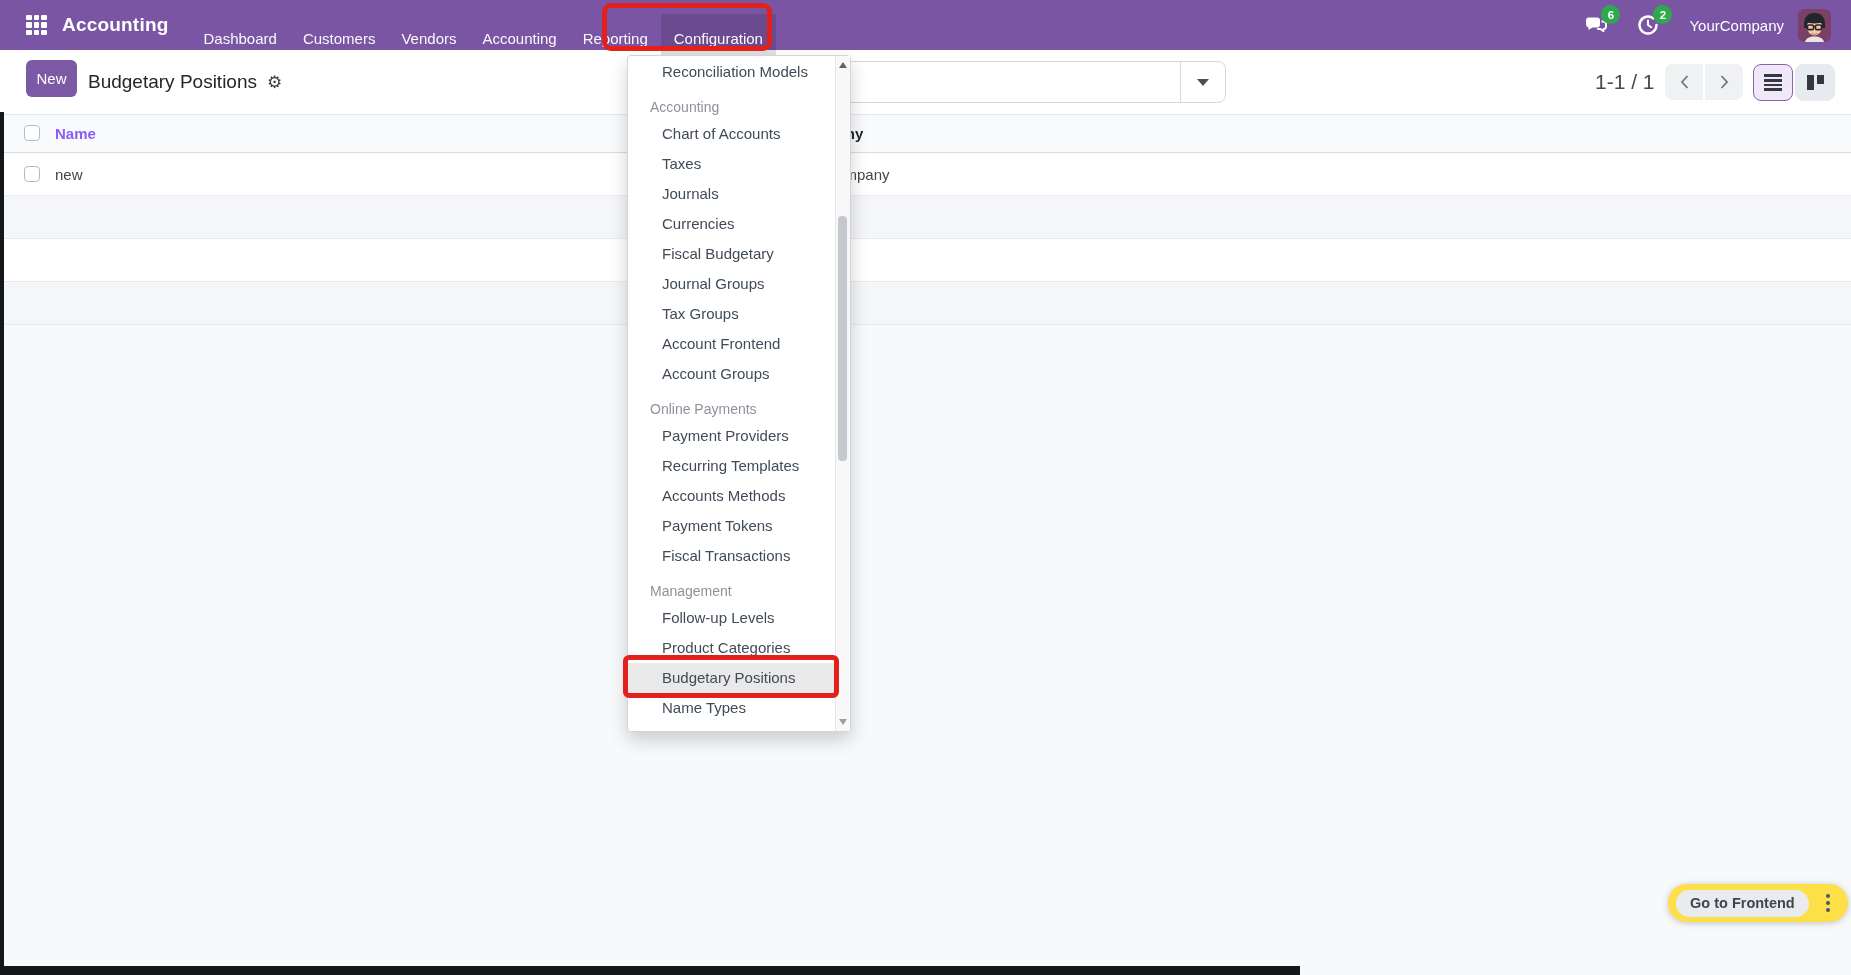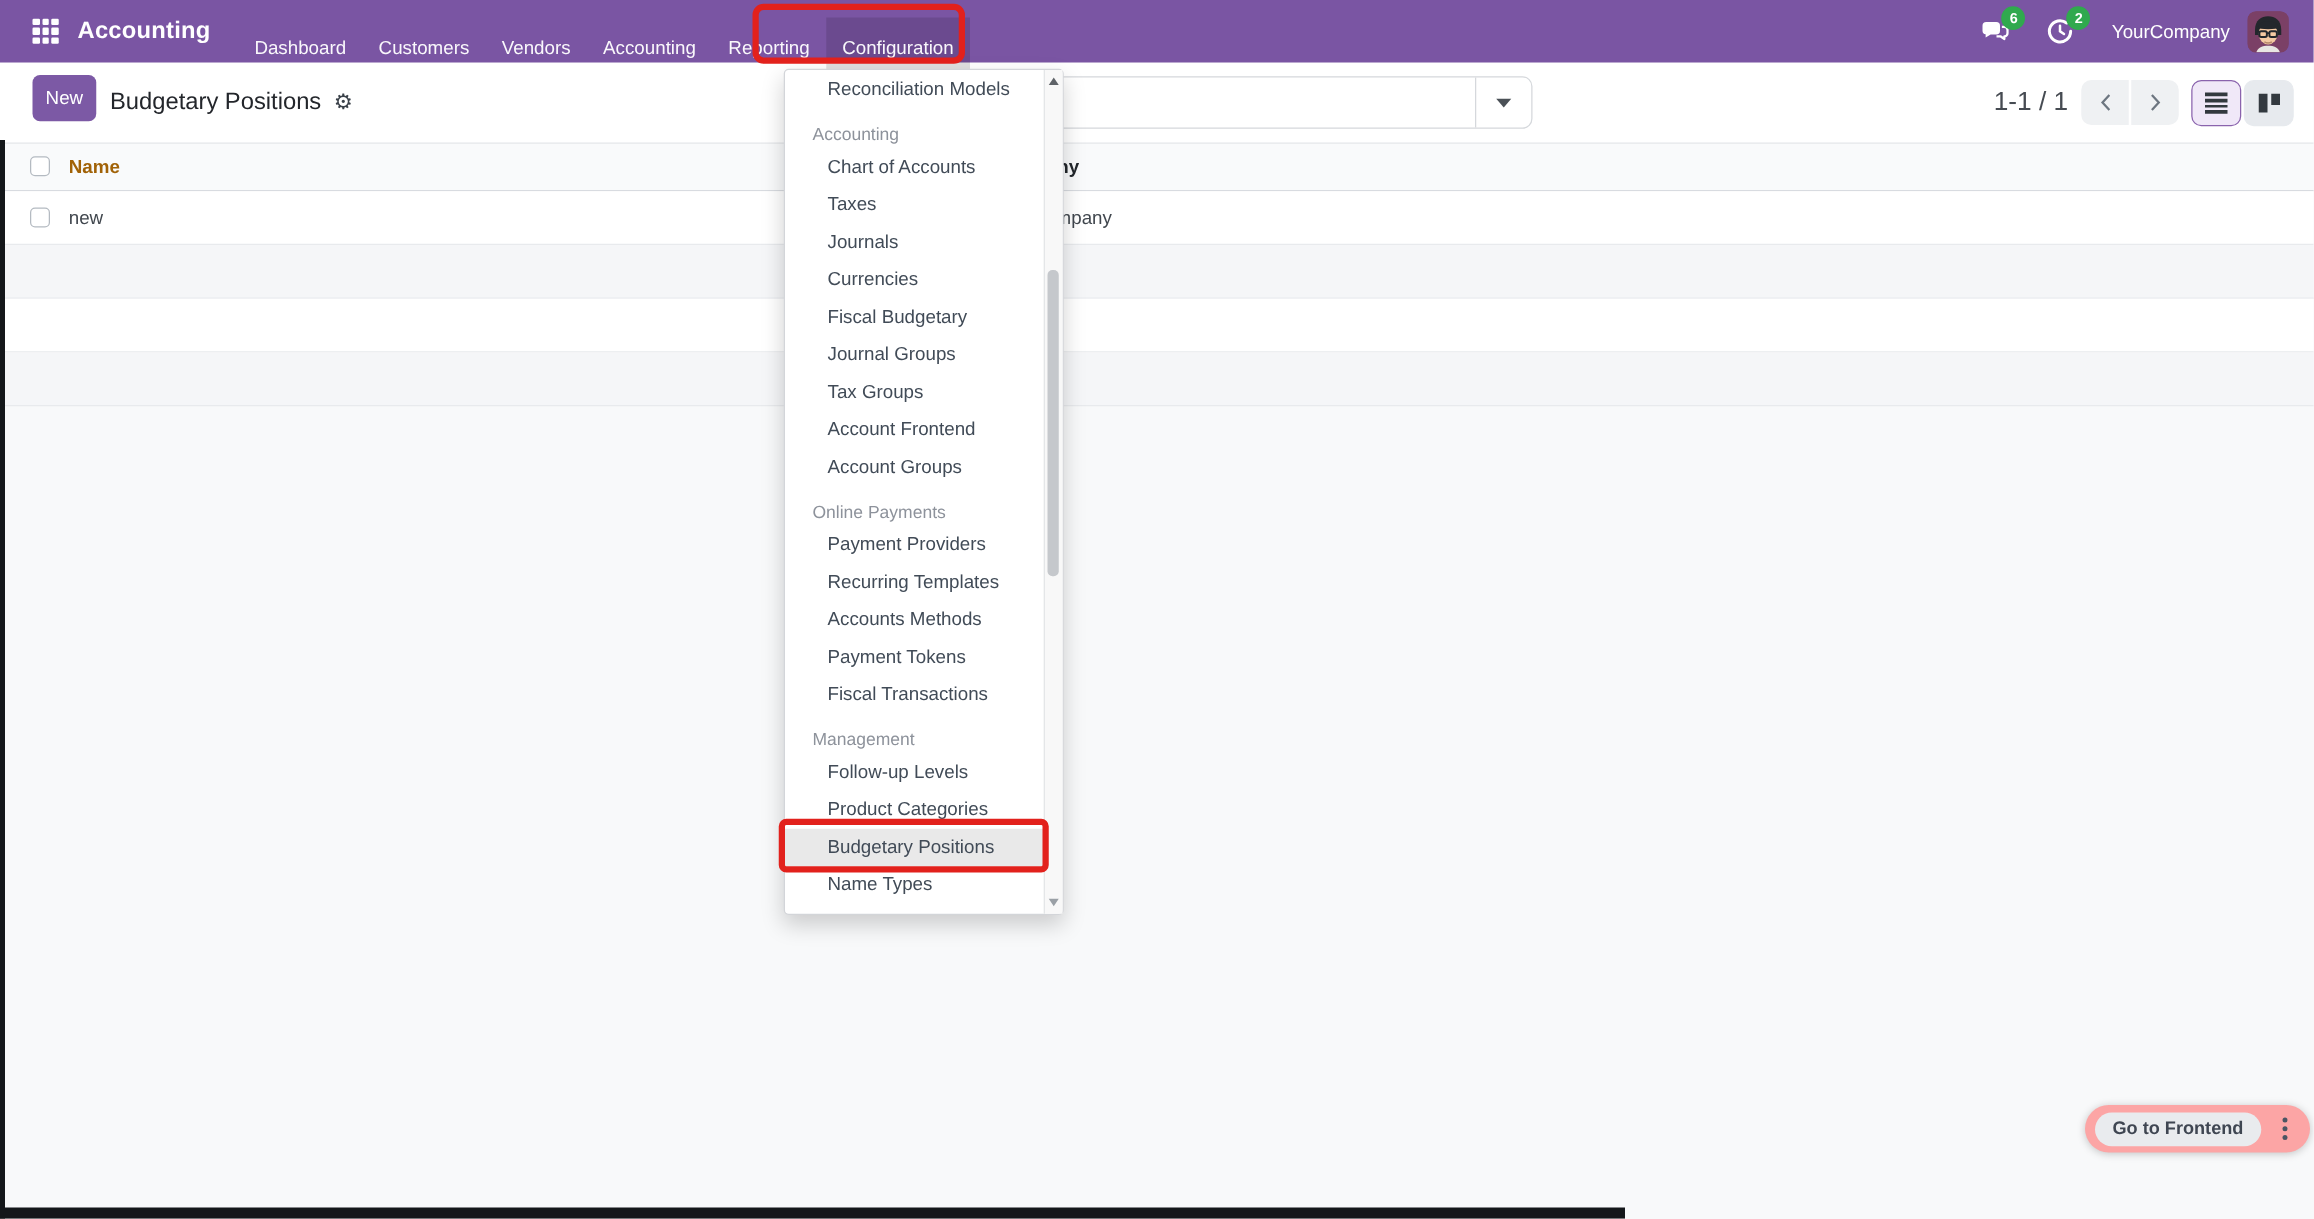--- a/index.html
+++ b/index.html
@@ -64,21 +64,21 @@
   .table{position:absolute;left:0;top:114px;width:100%;z-index:5;}
   .t-row{position:relative;width:100%;box-sizing:border-box;border-bottom:1px solid #e8eaed;}
   .t-head{height:39px;background:#f9fafb;border-bottom:1px solid #d8dbe0;}
   .t-data{height:43px;background:#fff;}
   .t-empty1,.t-empty3{height:43px;background:#f5f6f8;}
   .t-empty2{height:43px;background:#fff;}
   .cb{position:absolute;left:24px;top:50%;transform:translateY(-50%);width:16px;height:16px;
     border:1.5px solid #b4bac1;border-radius:4px;background:#fff;box-sizing:border-box;cursor:pointer;}
   .cell-name{position:absolute;left:55px;top:0;height:100%;display:flex;align-items:center;
     font-size:15px;color:#41474e;}
-  .t-head .cell-name{font-weight:700;color:#a16207;}
+  .t-head .cell-name{font-weight:700;color:#8b5cf6;}
   .cell-company{position:absolute;left:795px;top:0;height:100%;display:flex;align-items:center;
     font-size:15px;color:#41474e;white-space:nowrap;}
   .t-head .cell-company{font-weight:700;color:#22262b;}
   
   .dropdown{position:absolute;left:627px;top:55px;width:224px;background:#fff;
     border:1px solid #d3d5d9;border-radius:4px;box-shadow:0 8px 18px rgba(0,0,0,.18);
     z-index:100;box-sizing:border-box;padding:1px 0 8px 0;}
   .dd-content{margin-right:14px;}
   .dd-item{height:30px;line-height:30px;padding-left:34px;font-size:15px;color:#414b57;
     cursor:pointer;white-space:nowrap;}
@@ -90,21 +90,21 @@
   .sb-arrow-up,.sb-arrow-down{position:absolute;left:50%;transform:translateX(-50%);width:0;height:0;
     border-left:4.5px solid transparent;border-right:4.5px solid transparent;}
   .sb-arrow-up{top:6px;border-bottom:6px solid #5f6368;}
   .sb-arrow-down{bottom:6px;border-top:6px solid #9aa0a6;}
   .sb-thumb{position:absolute;left:2px;top:160px;width:9px;height:245px;background:#c5c8cc;border-radius:4px;}
   
   .annot{position:absolute;border:5px solid #e2211c;z-index:300;pointer-events:none;box-sizing:border-box;}
   .annot.cfg{left:602px;top:3px;width:170px;height:48px;border-radius:9px;}
   .annot.bp{left:623px;top:655px;width:216px;height:43px;border-radius:6px;}
   
-  .frontend-pill{position:absolute;left:1668px;top:884px;height:38px;background:#fca5a5;border-radius:19px;
+  .frontend-pill{position:absolute;left:1668px;top:884px;height:38px;background:#fde047;border-radius:19px;
     display:flex;align-items:center;padding:0 5px 0 8px;box-shadow:0 1px 7px rgba(0,0,0,.22);z-index:50;}
   .frontend-btn{height:27px;background:#e9ebee;border:none;border-radius:14px;padding:0 14px;
     font-size:14.5px;font-weight:700;color:#3f4652;font-family:inherit;cursor:pointer;}
   .kebab-btn{width:30px;height:30px;border:none;background:transparent;display:flex;flex-direction:column;
     align-items:center;justify-content:center;gap:3px;cursor:pointer;margin-left:4px;}
   .kebab-btn i{width:4px;height:4px;border-radius:50%;background:#4b5563;display:block;}
   
   .edge-left{position:absolute;left:0;top:112px;width:4px;height:863px;background:#14171a;z-index:400;}
   .edge-bottom{position:absolute;left:0;bottom:0;width:1300px;height:9px;background:#14171a;z-index:400;}
 </style>

